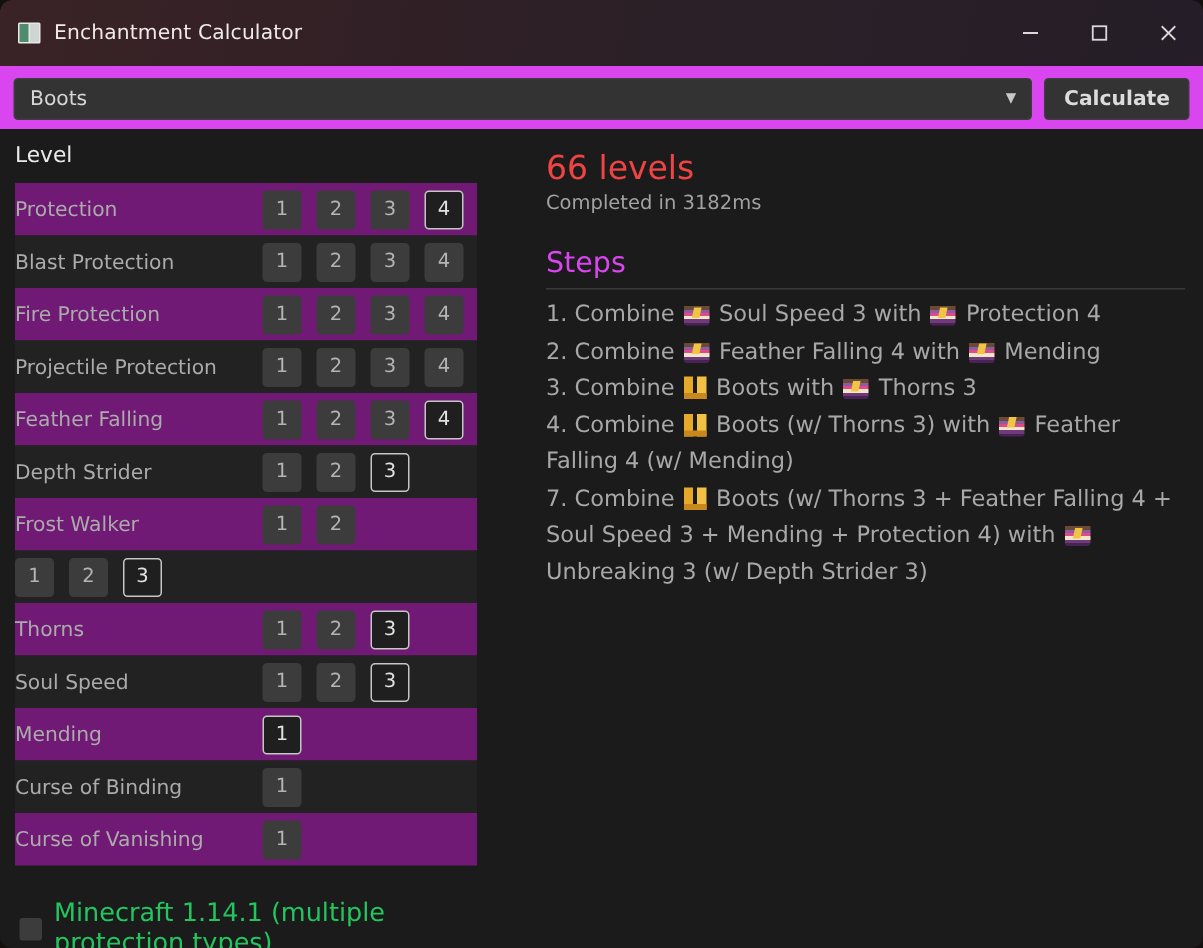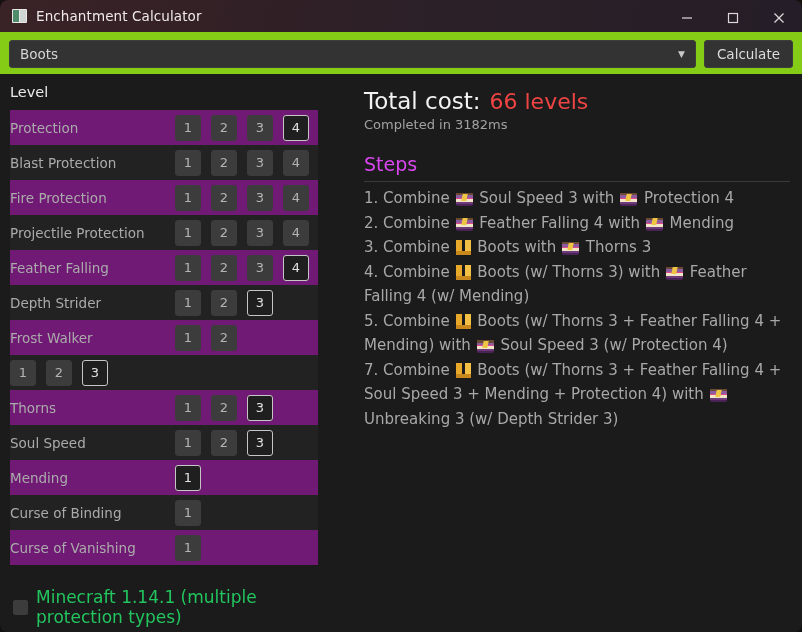--- a/index.html
+++ b/index.html
@@ -12,23 +12,24 @@
     height: 632px;
     position: relative;
     overflow: hidden;
     font-family: "DejaVu Sans", "Liberation Sans", sans-serif;
     background: #171717;
     border-radius: 8px;
   }
 
   
   .titlebar {
-    height: 32px;
+    height: 44px;
     background: linear-gradient(100deg, #3a2326 0%, #312026 32%, #2a2028 62%, #251d27 100%);
     display: flex;
+    align-items: center;
     border-top-left-radius: 8px;
     border-top-right-radius: 8px;
     position: relative;
   }
   .titlebar-left {
     display: flex;
     align-items: center;
     gap: 9px;
     padding-left: 12px;
     flex: 1;
@@ -76,21 +77,21 @@
     color: #ded7d9;
   }
   .winbtn svg { display:block; }
 
   
   .toolbar {
     display: flex;
     align-items: center;
     gap: 8px;
     padding: 8px 9px 6px 9px;
-    background: #84cc16;
+    background: #d946ef;
   }
   .combo {
     flex: 1;
     height: 28px;
     background: #333333;
     border: 1px solid #3d3d3d;
     border-radius: 3px;
     display: flex;
     align-items: center;
     padding: 0 8px 0 10px;
@@ -112,20 +113,21 @@
     height: 28px;
     min-width: 86px;
     padding: 0 12px;
     background: #333333;
     border: 1px solid #3d3d3d;
     border-radius: 3px;
     color: #dcdcdc;
     font-size: 13.5px;
     font-family: inherit;
     cursor: default;
+    font-weight: bold;
   }
 
   
   .body {
     display: flex;
     height: 568px;
     background: #1b1b1b;
   }
   .left-pane {
     width: 348px;
@@ -453,31 +455,29 @@
         </div>
 
       <div class="footer-check">
         <div class="checkbox"></div>
         <div class="footer-label">Minecraft 1.14.1 (multiple protection types)</div>
       </div>
     </div>
 
     <div class="right-pane">
       <div class="total-line">
-        <span class="total-label">Total cost:</span>
         <span class="total-value">66 levels</span>
       </div>
       <div class="completed">Completed in 3182ms</div>
 
       <div class="steps-title">Steps</div>
       <div class="steps-rule"></div>
       <ul class="steps-list" id="steps">
           <li class="step"><span>1. Combine </span><span class="mc-icon book"></span><span> Soul Speed 3 with </span><span class="mc-icon book"></span><span> Protection 4</span></li>
           <li class="step"><span>2. Combine </span><span class="mc-icon book"></span><span> Feather Falling 4 with </span><span class="mc-icon book"></span><span> Mending</span></li>
           <li class="step"><span>3. Combine </span><span class="mc-icon boots"></span><span> Boots with </span><span class="mc-icon book"></span><span> Thorns 3</span></li>
           <li class="step"><span>4. Combine </span><span class="mc-icon boots"></span><span> Boots (w/ Thorns 3) with </span><span class="mc-icon book"></span><span> Feather Falling 4 (w/ Mending)</span></li>
-          <li class="step"><span>5. Combine </span><span class="mc-icon boots"></span><span> Boots (w/ Thorns 3 + Feather Falling 4 + Mending) with </span><span class="mc-icon book"></span><span> Soul Speed 3 (w/ Protection 4)</span></li>
           <li class="step"><span>7. Combine </span><span class="mc-icon boots"></span><span> Boots (w/ Thorns 3 + Feather Falling 4 + Soul Speed 3 + Mending + Protection 4) with </span><span class="mc-icon book"></span><span> Unbreaking 3 (w/ Depth Strider 3)</span></li>
         </ul>
     </div>
 
   </div>
 </div>
 
 </body></html>

